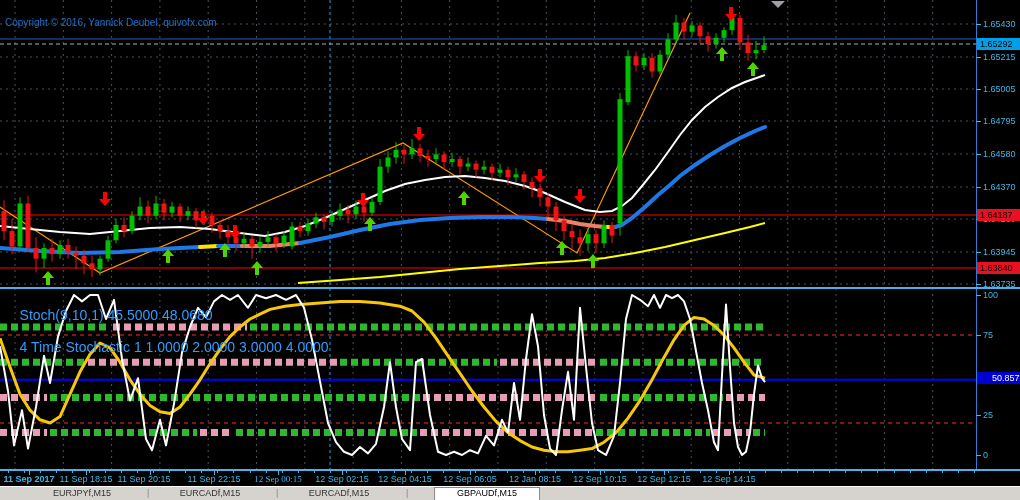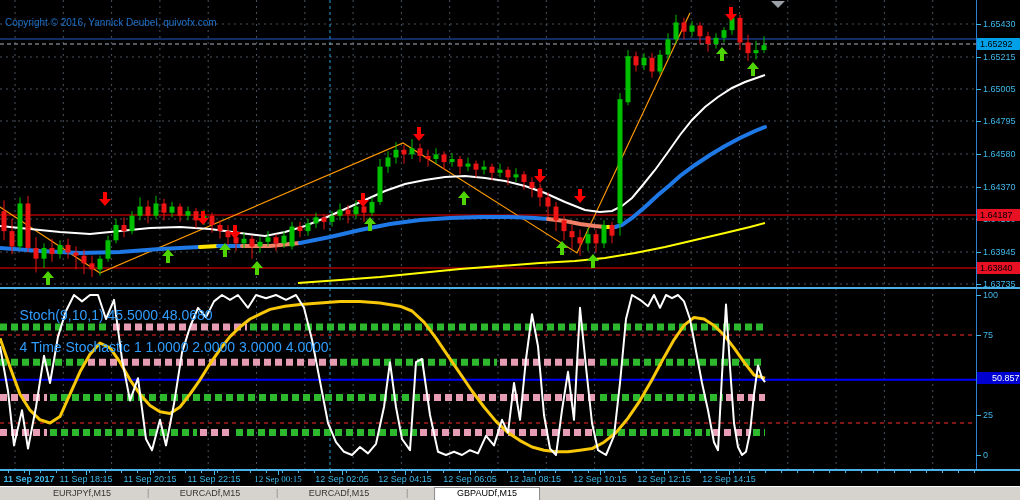--- a/index.html
+++ b/index.html
@@ -413,27 +413,27 @@
       <div class="xtick" style="left: 909.6px; height: 2px;"></div>
       <div class="xtick" style="left: 925.7px; height: 2px;"></div>
       <div class="xtick" style="left: 941.8px; height: 2px;"></div>
       <div class="xtick" style="left: 957.9px; height: 2px;"></div>
       <div class="xtick" style="left: 974px; height: 2px;"></div>
       <div class="xtick" style="left: 29px; height: 4px;"></div>
       <div class="xlabel" style="left: 29px; font-weight: bold;">11 Sep 2017</div>
       <div class="xtick" style="left: 86px; height: 4px;"></div>
       <div class="xlabel" style="left: 86px;">11 Sep 18:15</div>
       <div class="xtick" style="left: 150px; height: 4px;"></div>
-      <div class="xlabel" style="left: 150px;">11 Sep 20:15</div>
+      <div class="xlabel" style="left: 144px;">11 Sep 20:15</div>
       <div class="xtick" style="left: 214px; height: 4px;"></div>
       <div class="xlabel" style="left: 214px;">11 Sep 22:15</div>
       <div class="xtick" style="left: 278px; height: 4px;"></div>
       <div class="xlabel" style="left: 278px; font-family: Liberation Serif, serif;">12 Sep 00:15</div>
       <div class="xtick" style="left: 342px; height: 4px;"></div>
-      <div class="xlabel" style="left: 342px;">12 Sep 02:05</div>
+      <div class="xlabel" style="left: 342px;">12 Sep 02:15</div>
       <div class="xtick" style="left: 405px; height: 4px;"></div>
       <div class="xlabel" style="left: 405px;">12 Sep 04:15</div>
       <div class="xtick" style="left: 470px; height: 4px;"></div>
       <div class="xlabel" style="left: 470px;">12 Sep 06:05</div>
       <div class="xtick" style="left: 535px; height: 4px;"></div>
       <div class="xlabel" style="left: 535px;">12 Jan 08:15</div>
       <div class="xtick" style="left: 600px; height: 4px;"></div>
       <div class="xlabel" style="left: 600px;">12 Sep 10:15</div>
       <div class="xtick" style="left: 664px; height: 4px;"></div>
       <div class="xlabel" style="left: 664px;">12 Sep 12:15</div>

